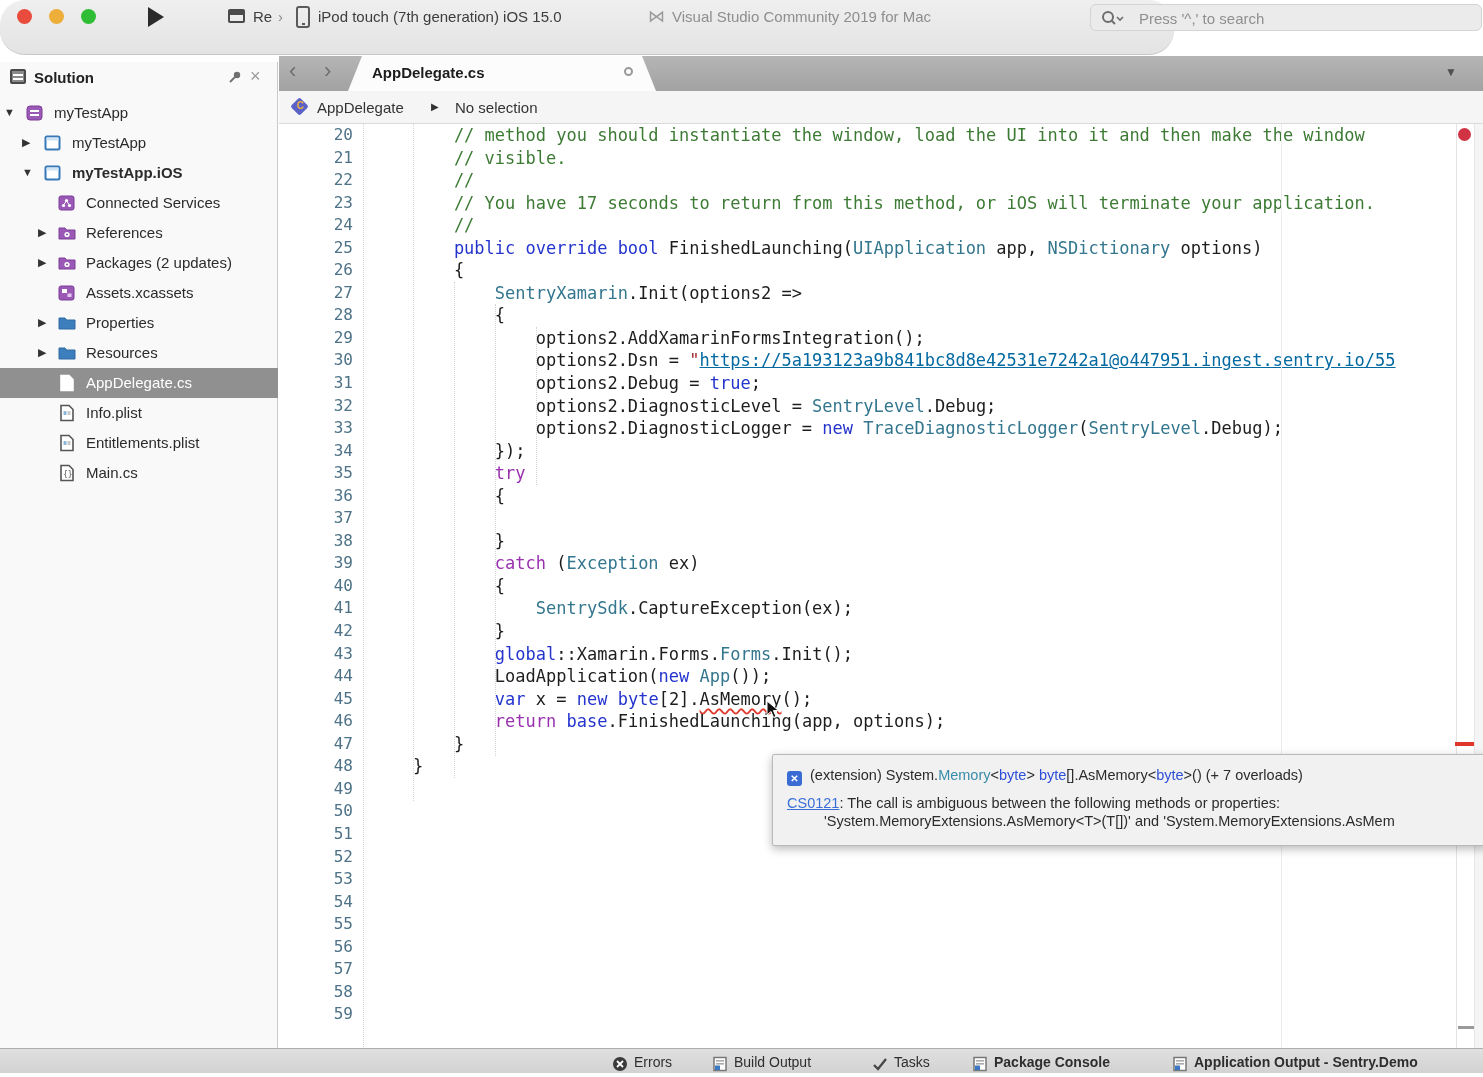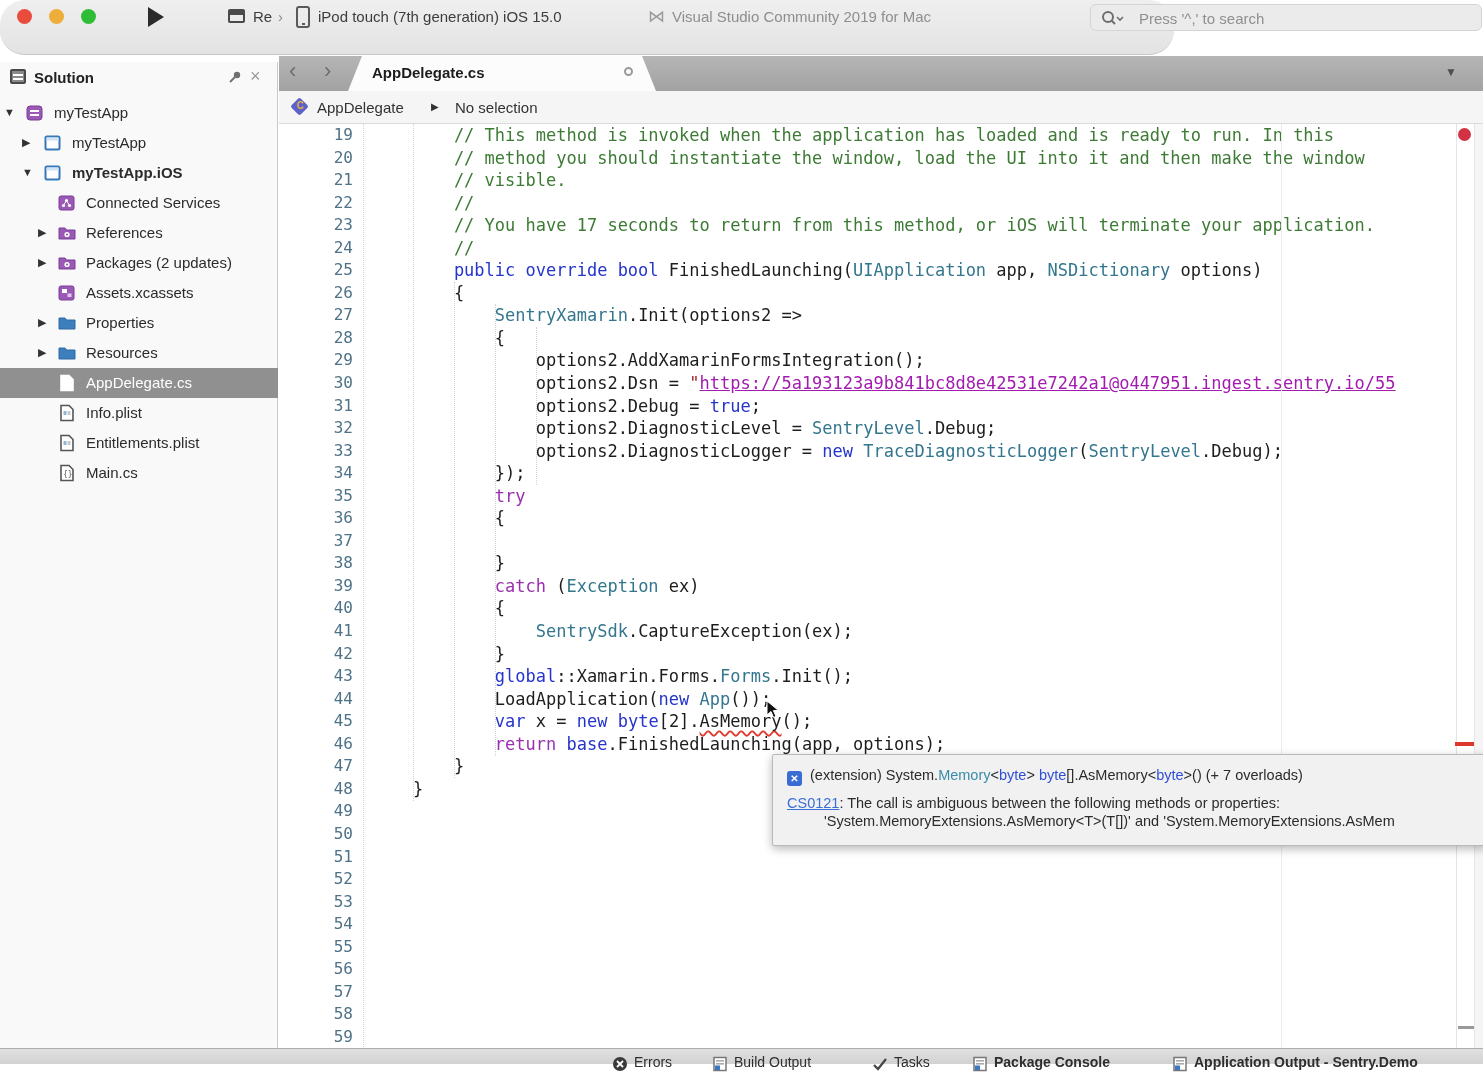--- a/index.html
+++ b/index.html
@@ -71,21 +71,21 @@
                font-family:"DejaVu Sans Mono", monospace; font-size:17px; }
   .line-num { width:74px; text-align:right; color:#4e7287; font-size:16px; flex:none;
               padding-right:0; }
   .code-text { padding-left:19px; color:#1d1d1d; }
   .tok-com { color:#3d7b35; }
   .tok-kw  { color:#2434cd; }
   .tok-ctrl{ color:#9a30b0; }
   .tok-typ { color:#33768e; }
   .tok-str { color:#a0282d; }
   .tok-pln { color:#1d1d1d; }
-  .tok-link{ color:#a21caf; text-decoration:underline; }
+  .tok-link{ color:#0369a1; text-decoration:underline; }
   .tok-err { color:#1d1d1d; text-decoration:underline wavy #e03b30 1.5px; text-underline-offset:3px; }
   .guide { position:absolute; width:0; border-left:1px dotted #d2d2d2; }
   #ruler { position:absolute; left:1002px; top:0; width:1px; height:924px; background:#ececec; }
   #margin-line { position:absolute; left:1177px; top:0; width:1px; height:924px; background:#e4e4e4; }
   #scroll-track { position:absolute; left:1195px; top:0; width:9px; height:924px; background:#f5f5f5; border-left:1px solid #e6e6e6; }
   #mark-breakpoint { position:absolute; left:1179px; top:4px; width:13px; height:13px; border-radius:50%; background:#d13344; }
   #mark-error { position:absolute; left:1176px; top:618px; width:19px; height:4px; background:#e0372c; }
   #mark-caret { position:absolute; left:1179px; top:902px; width:16px; height:3px; background:#9a9a9a; }
 
   
@@ -95,21 +95,21 @@
   #tt-row1 { position:absolute; left:14px; top:12px; font-size:14.5px; color:#2b2b2b; white-space:nowrap; }
   #tt-icon { display:inline-block; width:15px; height:15px; background:#3b6cd4; border-radius:3px;
              color:#fff; font-size:10px; font-weight:bold; text-align:center; line-height:15px;
              vertical-align:-2px; margin-right:8px; }
   #tt-row2 { position:absolute; left:14px; top:40px; font-size:14.5px; color:#2b2b2b; white-space:nowrap; }
   #tt-row3 { position:absolute; left:14px; top:58px; font-size:14.5px; color:#2b2b2b; white-space:nowrap;margin-left:37px; }
   #tt-code { color:#3a6fd8; text-decoration:underline; }
   .tt-typ { color:#3a8ca8; } .tt-kw { color:#2f4fd8; }
 
   
-  #bottombar { position:absolute; left:0; top:1048px; width:1483px; height:16px;
+  #bottombar { position:absolute; left:0; top:1048px; width:1483px; height:25px;
                background:linear-gradient(#e0e0e0,#d2d2d2); border-top:1px solid #adadad; }
   .bb-item { position:absolute; top:5px; height:20px; font-size:14px; color:#2e2e2e; white-space:nowrap; }
   .bb-item .bb-label { vertical-align:2px; margin-left:6px; }
   .bb-item.bold .bb-label { font-weight:bold; }
 
   
   #mouse-cursor { position:absolute; left:766px; top:700px; }
 </style>
 </head>
 <body>
@@ -276,21 +276,20 @@
     <div id="bc-class-icon">
         <span>C</span>
       </div>
     <span class="bc-text" style="left:38px;">AppDelegate</span>
     <span id="bc-sep">▶</span>
     <span class="bc-text" style="left:176px;">No selection</span>
   </div>
 
   <div id="code-area">
     <div>
-        <div class="code-line"><span class="line-num">19</span><span class="code-text"><span class="tok-com">        // This method is invoked when the application has loaded and is ready to run. In this</span></span></div>
         <div class="code-line"><span class="line-num">20</span><span class="code-text"><span class="tok-com">        // method you should instantiate the window, load the UI into it and then make the window</span></span></div>
         <div class="code-line"><span class="line-num">21</span><span class="code-text"><span class="tok-com">        // visible.</span></span></div>
         <div class="code-line"><span class="line-num">22</span><span class="code-text"><span class="tok-com">        //</span></span></div>
         <div class="code-line"><span class="line-num">23</span><span class="code-text"><span class="tok-com">        // You have 17 seconds to return from this method, or iOS will terminate your application.</span></span></div>
         <div class="code-line"><span class="line-num">24</span><span class="code-text"><span class="tok-com">        //</span></span></div>
         <div class="code-line"><span class="line-num">25</span><span class="code-text"><span class="tok-kw">        public override bool</span><span class="tok-pln"> FinishedLaunching(</span><span class="tok-typ">UIApplication</span><span class="tok-pln"> app, </span><span class="tok-typ">NSDictionary</span><span class="tok-pln"> options)</span></span></div>
         <div class="code-line"><span class="line-num">26</span><span class="code-text"><span class="tok-pln">        {</span></span></div>
         <div class="code-line"><span class="line-num">27</span><span class="code-text"><span class="tok-pln">            </span><span class="tok-typ">SentryXamarin</span><span class="tok-pln">.Init(options2 =&gt;</span></span></div>
         <div class="code-line"><span class="line-num">28</span><span class="code-text"><span class="tok-pln">            {</span></span></div>
         <div class="code-line"><span class="line-num">29</span><span class="code-text"><span class="tok-pln">                options2.AddXamarinFormsIntegration();</span></span></div>

